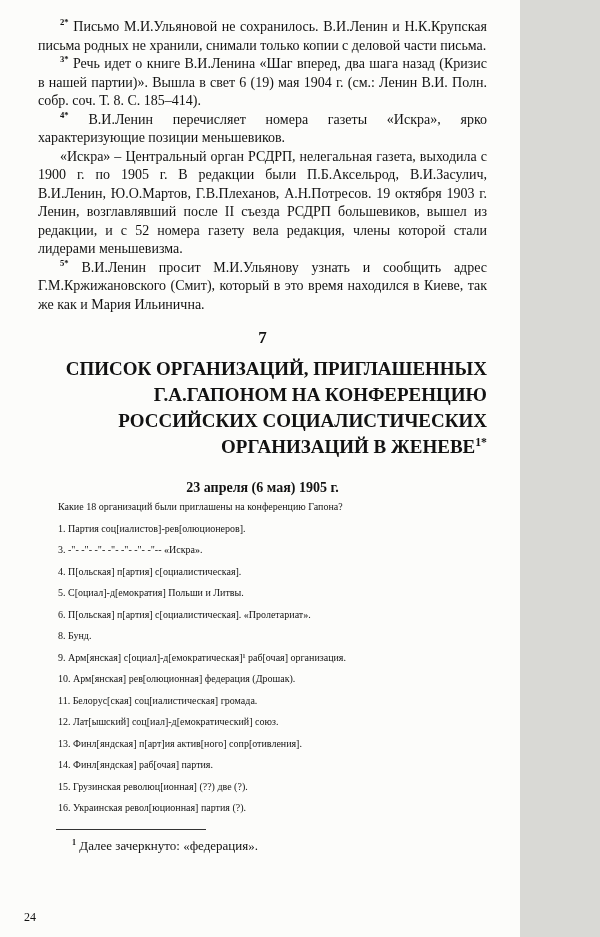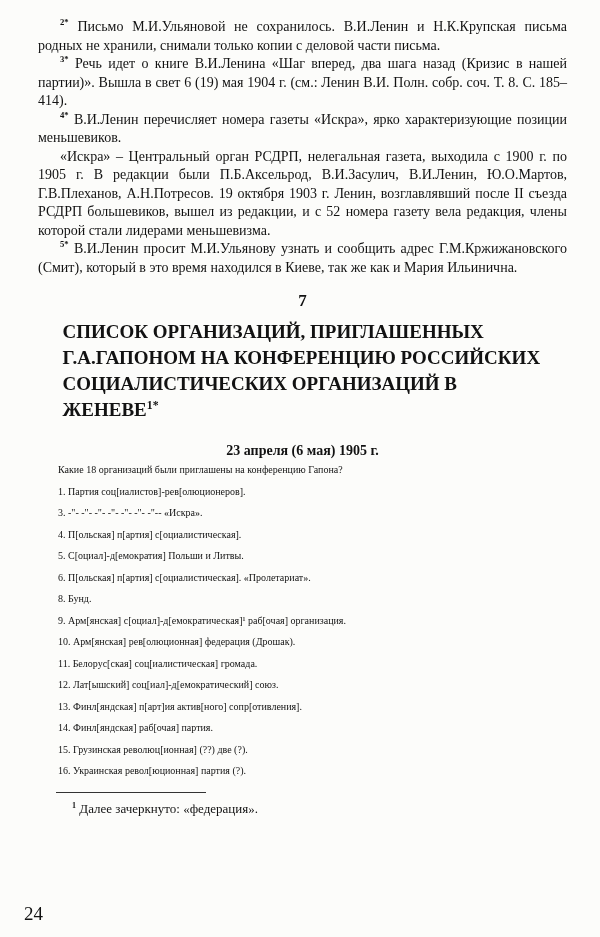--- a/index.html
+++ b/index.html
@@ -1,21 +1,21 @@
 <!DOCTYPE html>
 <html><head>
 <meta charset="utf-8">
 <style>
   html, body {
     margin: 0;
     padding: 0;
     background: #d9d9d5;
   }
   .page {
-    width: 600px;
+    width: 520px;
     height: 937px;
     box-sizing: border-box;
     background: #fcfcfa;
     color: #121212;
     font-family: "Liberation Serif", serif;
     position: relative;
     padding: 18px 33px 0 38px;
     overflow: hidden;
   }
   .endnotes {
@@ -34,21 +34,21 @@
   }
   .doc-number {
     font-size: 17px;
     font-weight: bold;
     text-align: center;
     margin: 14px 0 8px;
   }
   .doc-title {
     font-size: 19px;
     font-weight: bold;
-    text-align: left;
+    text-align: right;
     line-height: 26px;
     max-width: 480px;
     margin: 0 auto;
   }
   .doc-date {
     font-size: 14px;
     font-weight: bold;
     text-align: center;
     margin: 20px 0 0;
   }
@@ -75,21 +75,21 @@
   }
   .bottom-footnote {
     font-size: 13px;
     margin: 8px;
     text-indent: 26px;
   }
   .page-number {
     position: absolute;
     left: 24px;
     bottom: 12px;
-    font-size: 19px;
+    font-size: 12px;
   }
 </style>
 </head>
 <body>
 
 <div class="page">
 
   <section class="endnotes">
     <p><sup class="ref">2*</sup> <span>Письмо М.И.Ульяновой не сохранилось. В.И.Ленин и Н.К.Крупская письма родных не хранили, снимали только копии с деловой части письма.</span></p>
     <p><sup class="ref">3*</sup> <span>Речь идет о книге В.И.Ленина «Шаг вперед, два шага назад (Кризис в нашей партии)». Вышла в свет 6 (19) мая 1904 г. (см.: Ленин В.И. Полн. собр. соч. Т. 8. С. 185–414).</span></p>

